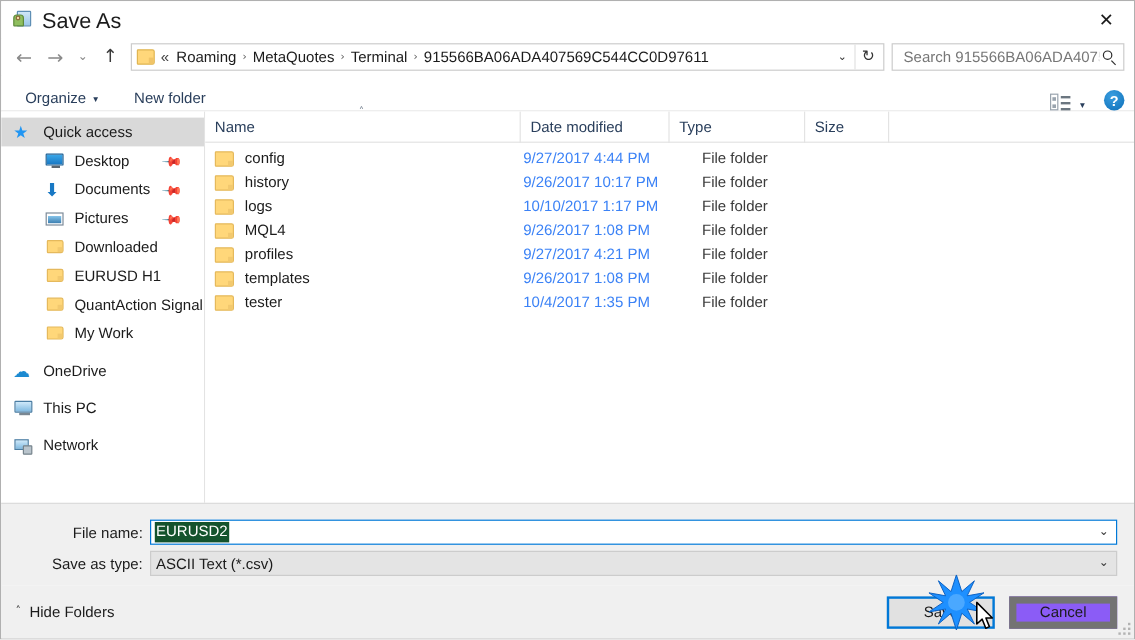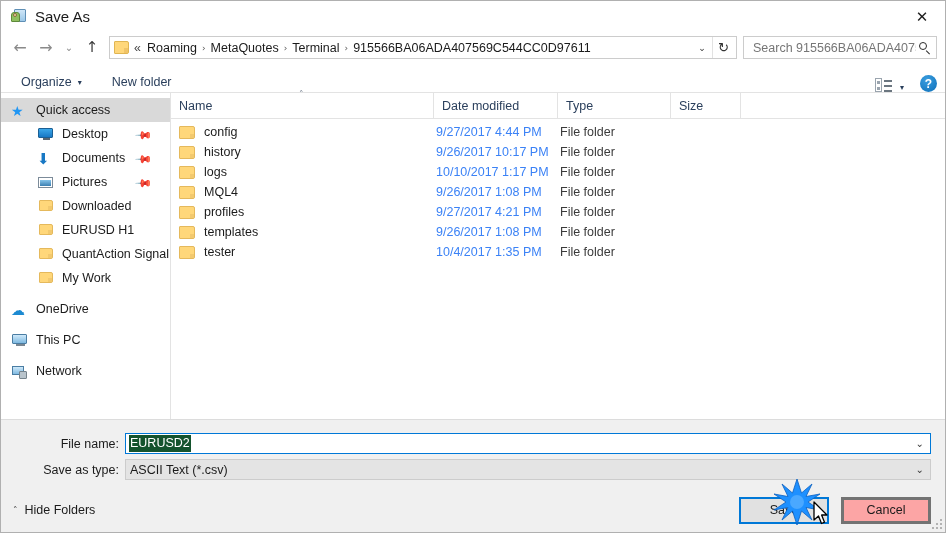--- a/index.html
+++ b/index.html
@@ -50,21 +50,21 @@
     border-radius: 3px 3px 1px 1px;
   }
   .title-icon .head {
     position: absolute; left: 2px; top: 4px;
     width: 4px; height: 4px;
     background: #f3d9a8;
     border: 1px solid #8a6a3a;
     border-radius: 50%;
   }
   .title-text {
-    font-size: 15px;
+    font-size: 18px;
     color: #1b1b1b;
     line-height: 1;
   }
   .close-btn {
     position: absolute;
     right: 0; top: 0;
     width: 46px; height: 31px;
     display: flex; align-items: center; justify-content: center;
     font-size: 15px;
     color: #1b1b1b;
@@ -409,21 +409,21 @@
     width: 16px; height: 13px;
     background: #ffd77a;
     border: 1px solid #e5b95c;
     border-radius: 1px 2px 2px 1px;
     margin-right: 9px;
     position: relative;
     flex: 0 0 auto;
   }
   .frow .ficon:after{content:"";position:absolute;right:0;bottom:0;width:4px;height:4px;background:#f2c96f;}
   .frow .fdate { width: 124px; color: #3b82f6; padding-left: 2px; box-sizing:border-box;}
-  .frow .ftype { width: 113px; color: #3a3a3a; padding-left: 2px; box-sizing:border-box;}
+  .frow .ftype { width: 113px; color: #3a3a3a; padding-left: 2px; box-sizing:border-box;margin-left:25px;}
   .frow .fsize { width: 70px; color: #3a3a3a; padding-left: 2px; box-sizing:border-box;}
 
   
   .formarea {
     flex: 0 0 auto;
     height: 69px;
     background: #f0f0f0;
     border-top: 1px solid #dcdcdc;
     position: relative;
   }
@@ -497,22 +497,22 @@
     font-size: 9px;
     color: #444;
     margin-right: 7px;
     font-family: "DejaVu Sans", sans-serif;
   }
   .footer-spacer { flex: 1 1 auto; }
   .btn {
     width: 90px; height: 27px;
     font-size: 12.5px;
     color: #1b1b1b;
-    background: #fca5a5;
-    border: 3px solid #737373;
+    background: #8b5cf6;
+    border: 6px solid #737373;
     display: flex; align-items: center; justify-content: center;
     font-family: "Liberation Sans", sans-serif;
     position: relative;
   }
   .btn.save {
     border: 2px solid #0078d7;
     background: #e1e1e1;
     margin-right: 12px;
   }
 

